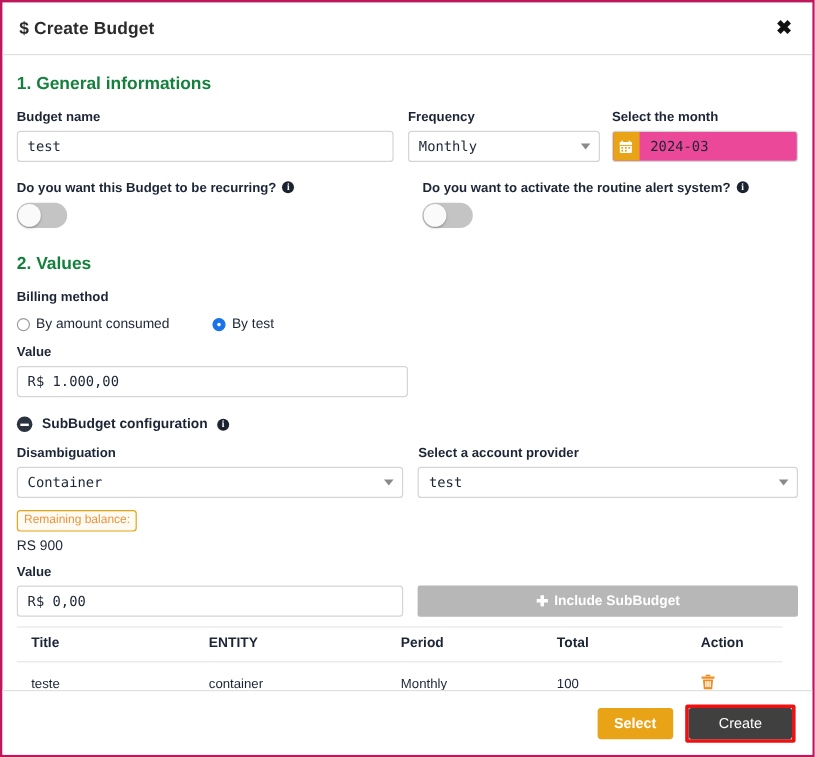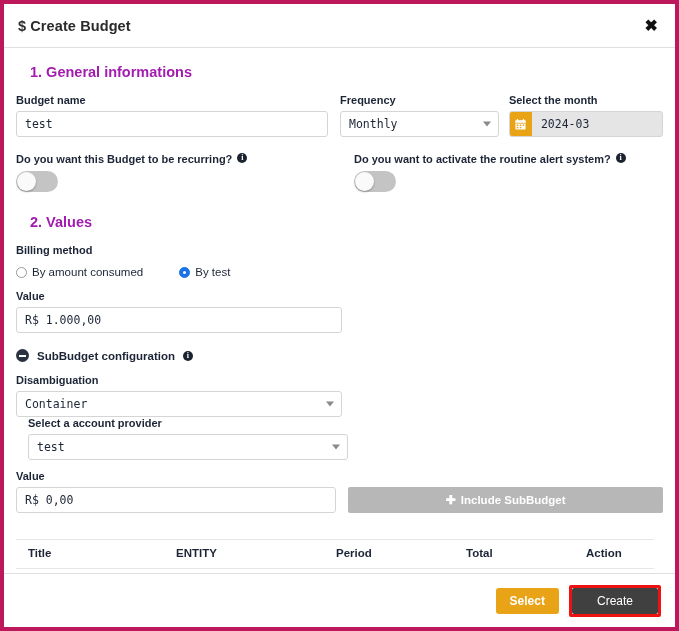--- a/index.html
+++ b/index.html
@@ -7,21 +7,21 @@
     margin: 0; padding: 0;
     width: 679px; height: 631px;
     overflow: hidden;
     font-family: "Liberation Sans", sans-serif;
     background: #ffffff;
   }
   #app {
     position: relative;
     width: 679px; height: 631px;
     background: #ffffff;
-    border: 4px solid #be185d;
+    border: 2px solid #be185d;
     overflow: hidden;
   }
 
   
   .modal-header {
     position: relative;
     height: 44px;
     border-bottom: 1px solid #e0e0e0;
     display: flex;
     align-items: center;
@@ -49,22 +49,22 @@
   
   .modal-body {
     padding: 10px 12px 0 12px;
     height: 529px;
     position: relative;
   }
 
   .section-title {
     font-size: 14.5px;
     font-weight: bold;
-    color: #a21caf;
-    margin: 6px 0 14px 14px;
+    color: #15803d;
+    margin: 6px 0 14px 0;
   }
   .section-title.values { margin-top: 22px; }
 
   .field-label {
     font-size: 11px;
     font-weight: bold;
     color: #1c2536;
     margin-bottom: 5px;
     display: block;
   }
@@ -111,21 +111,21 @@
   .col-name  { width: 326px; }
   .col-freq  { width: 166px; margin-left: 12px; }
   .col-month { width: 161px; margin-left: 10px; }
 
   .date-wrap {
     display: flex;
     height: 26px;
     border: 1px solid #d5d5d5;
     border-radius: 3px;
     overflow: hidden;
-    background: #e5e5e5;
+    background: #ec4899;
   }
   .date-ico {
     width: 22px;
     background: #e8a317;
     display: flex;
     align-items: center;
     justify-content: center;
     flex: 0 0 22px;
   }
   .date-ico svg { display:block; }
@@ -225,21 +225,21 @@
     left: 3px; top: 6px;
     width: 7px; height: 1.5px;
     background: #fff;
   }
   .sub-head-label {
     font-size: 11.5px;
     font-weight: bold;
     color: #1c2536;
   }
 
-  .sub-grid { display: flex; margin-top: 12px; flex-direction: column; }
+  .sub-grid { display: flex; margin-top: 12px; }
   .sub-col-a { width: 326px; }
   .sub-col-b { width: 320px; margin-left: 12px; }
 
   
   .rb-badge {
     display: inline-block;
     border: 1px solid #e8a317;
     color: #e8953f;
     background: #fffaf2;
     font-size: 10px;
@@ -276,21 +276,21 @@
     font-size: 12px;
     font-weight: bold;
     line-height: 1;
     color: #ffffff;
   }
 
   
   table.sub-table {
     width: 638px;
     border-collapse: collapse;
-    margin-top: 26px;
+    margin-top: 8px;
     table-layout: fixed;
   }
   table.sub-table th {
     text-align: left;
     font-size: 11.5px;
     font-weight: bold;
     color: #1c2536;
     padding: 7px 0 9px 0;
     border-bottom: 1px solid #e6e6e6;
     border-top: 1px solid #e6e6e6;
@@ -462,20 +462,24 @@
       </div>
       <div class="sub-col-b">
         <span class="field-label">Select a account provider</span>
         <div class="select-box">
           <span>test</span>
           <span class="caret"></span>
         </div>
       </div>
     </div>
 
+    <div>
+      <span class="rb-badge">Remaining balance:</span>
+      <div class="rb-value">RS 900</div>
+    </div>
 
     <div class="val-row">
       <div class="val-col">
         <span class="field-label">Value</span>
         <input class="input-box" value="R$ 0,00" style="">
       </div>
       <button class="include-btn">
         <span class="plus-ico">✚</span>
         <span>Include SubBudget</span>
       </button>

